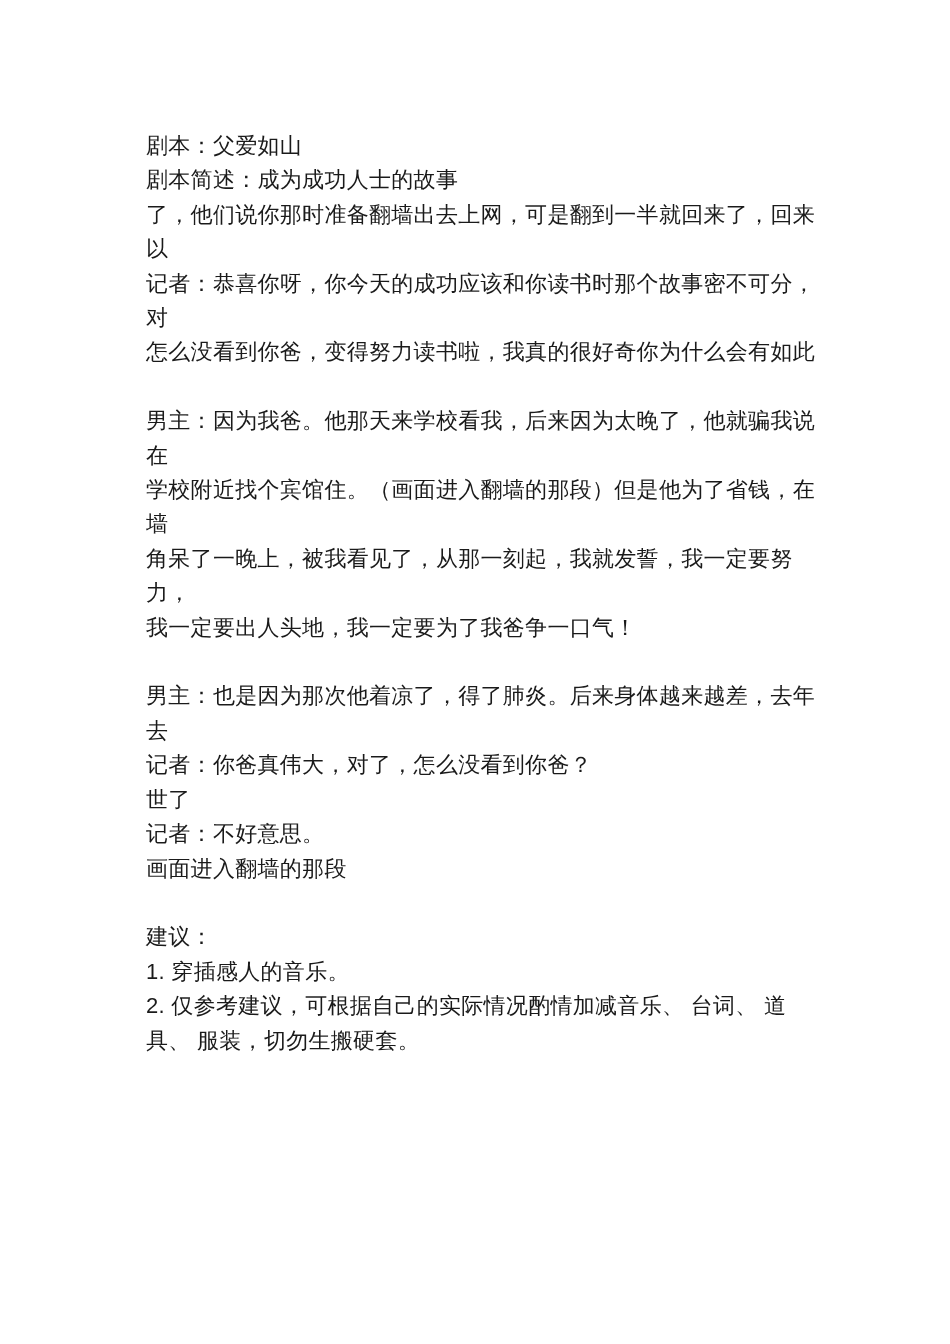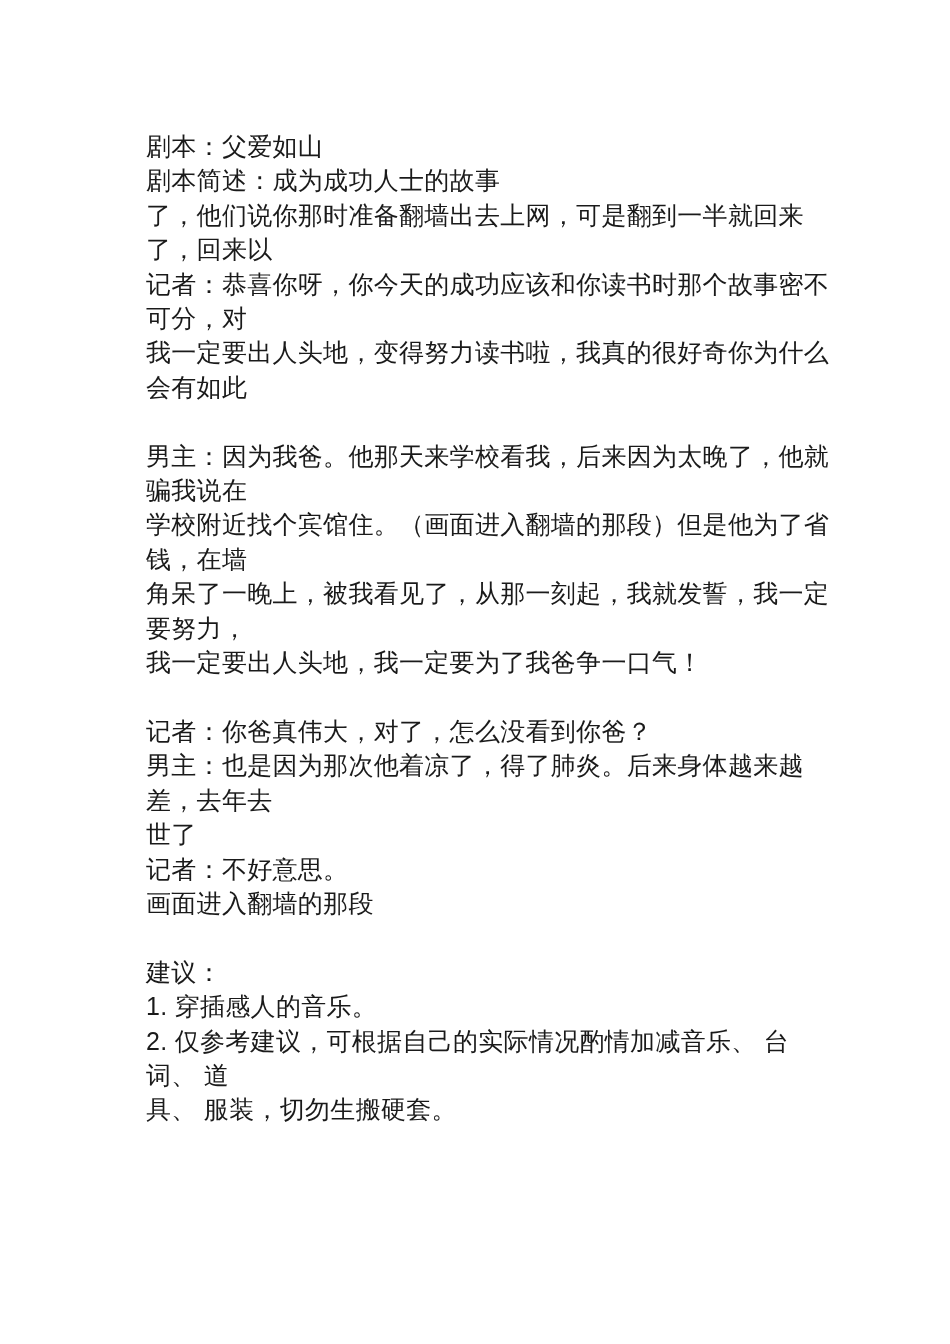--- a/index.html
+++ b/index.html
@@ -18,48 +18,48 @@
     width: 950px;
     height: 1344px;
     background: #ffffff;
   }
   .text-block {
     position: absolute;
     left: 146px;
     top: 129px;
     width: 690px;
     font-family: "Liberation Sans", "DejaVu Sans", sans-serif;
-    font-size: 25px;
+    font-size: 22px;
     line-height: 34.4px;
     letter-spacing: 0.3px;
     color: #1a1a1a;
   }
   .line {
     min-height: 34.4px;
     white-space: pre-wrap;
   }
 </style>
 </head>
 <body>
 
 <div class="page">
   <div class="text-block">
       <div class="line">剧本：父爱如山</div>
       <div class="line">剧本简述：成为成功人士的故事</div>
       <div class="line">了，他们说你那时准备翻墙出去上网，可是翻到一半就回来了，回来以</div>
       <div class="line">记者：恭喜你呀，你今天的成功应该和你读书时那个故事密不可分，对</div>
-      <div class="line">我一定要出人头地，变得努力读书啦，我真的很好奇你为什么会有如此</div>
+      <div class="line">怎么没看到你爸，变得努力读书啦，我真的很好奇你为什么会有如此</div>
       <div class="line"></div>
       <div class="line">男主：因为我爸。他那天来学校看我，后来因为太晚了，他就骗我说在</div>
       <div class="line">学校附近找个宾馆住。（画面进入翻墙的那段）但是他为了省钱，在墙</div>
       <div class="line">角呆了一晚上，被我看见了，从那一刻起，我就发誓，我一定要努力，</div>
       <div class="line">我一定要出人头地，我一定要为了我爸争一口气！</div>
       <div class="line"></div>
+      <div class="line">男主：也是因为那次他着凉了，得了肺炎。后来身体越来越差，去年去</div>
       <div class="line">记者：你爸真伟大，对了，怎么没看到你爸？</div>
-      <div class="line">男主：也是因为那次他着凉了，得了肺炎。后来身体越来越差，去年去</div>
       <div class="line">世了</div>
       <div class="line">记者：不好意思。</div>
       <div class="line">画面进入翻墙的那段</div>
       <div class="line"></div>
       <div class="line">建议：</div>
       <div class="line">1. 穿插感人的音乐。</div>
       <div class="line">2. 仅参考建议，可根据自己的实际情况酌情加减音乐、 台词、 道</div>
       <div class="line">具、 服装，切勿生搬硬套。</div>
     </div>
 </div>

